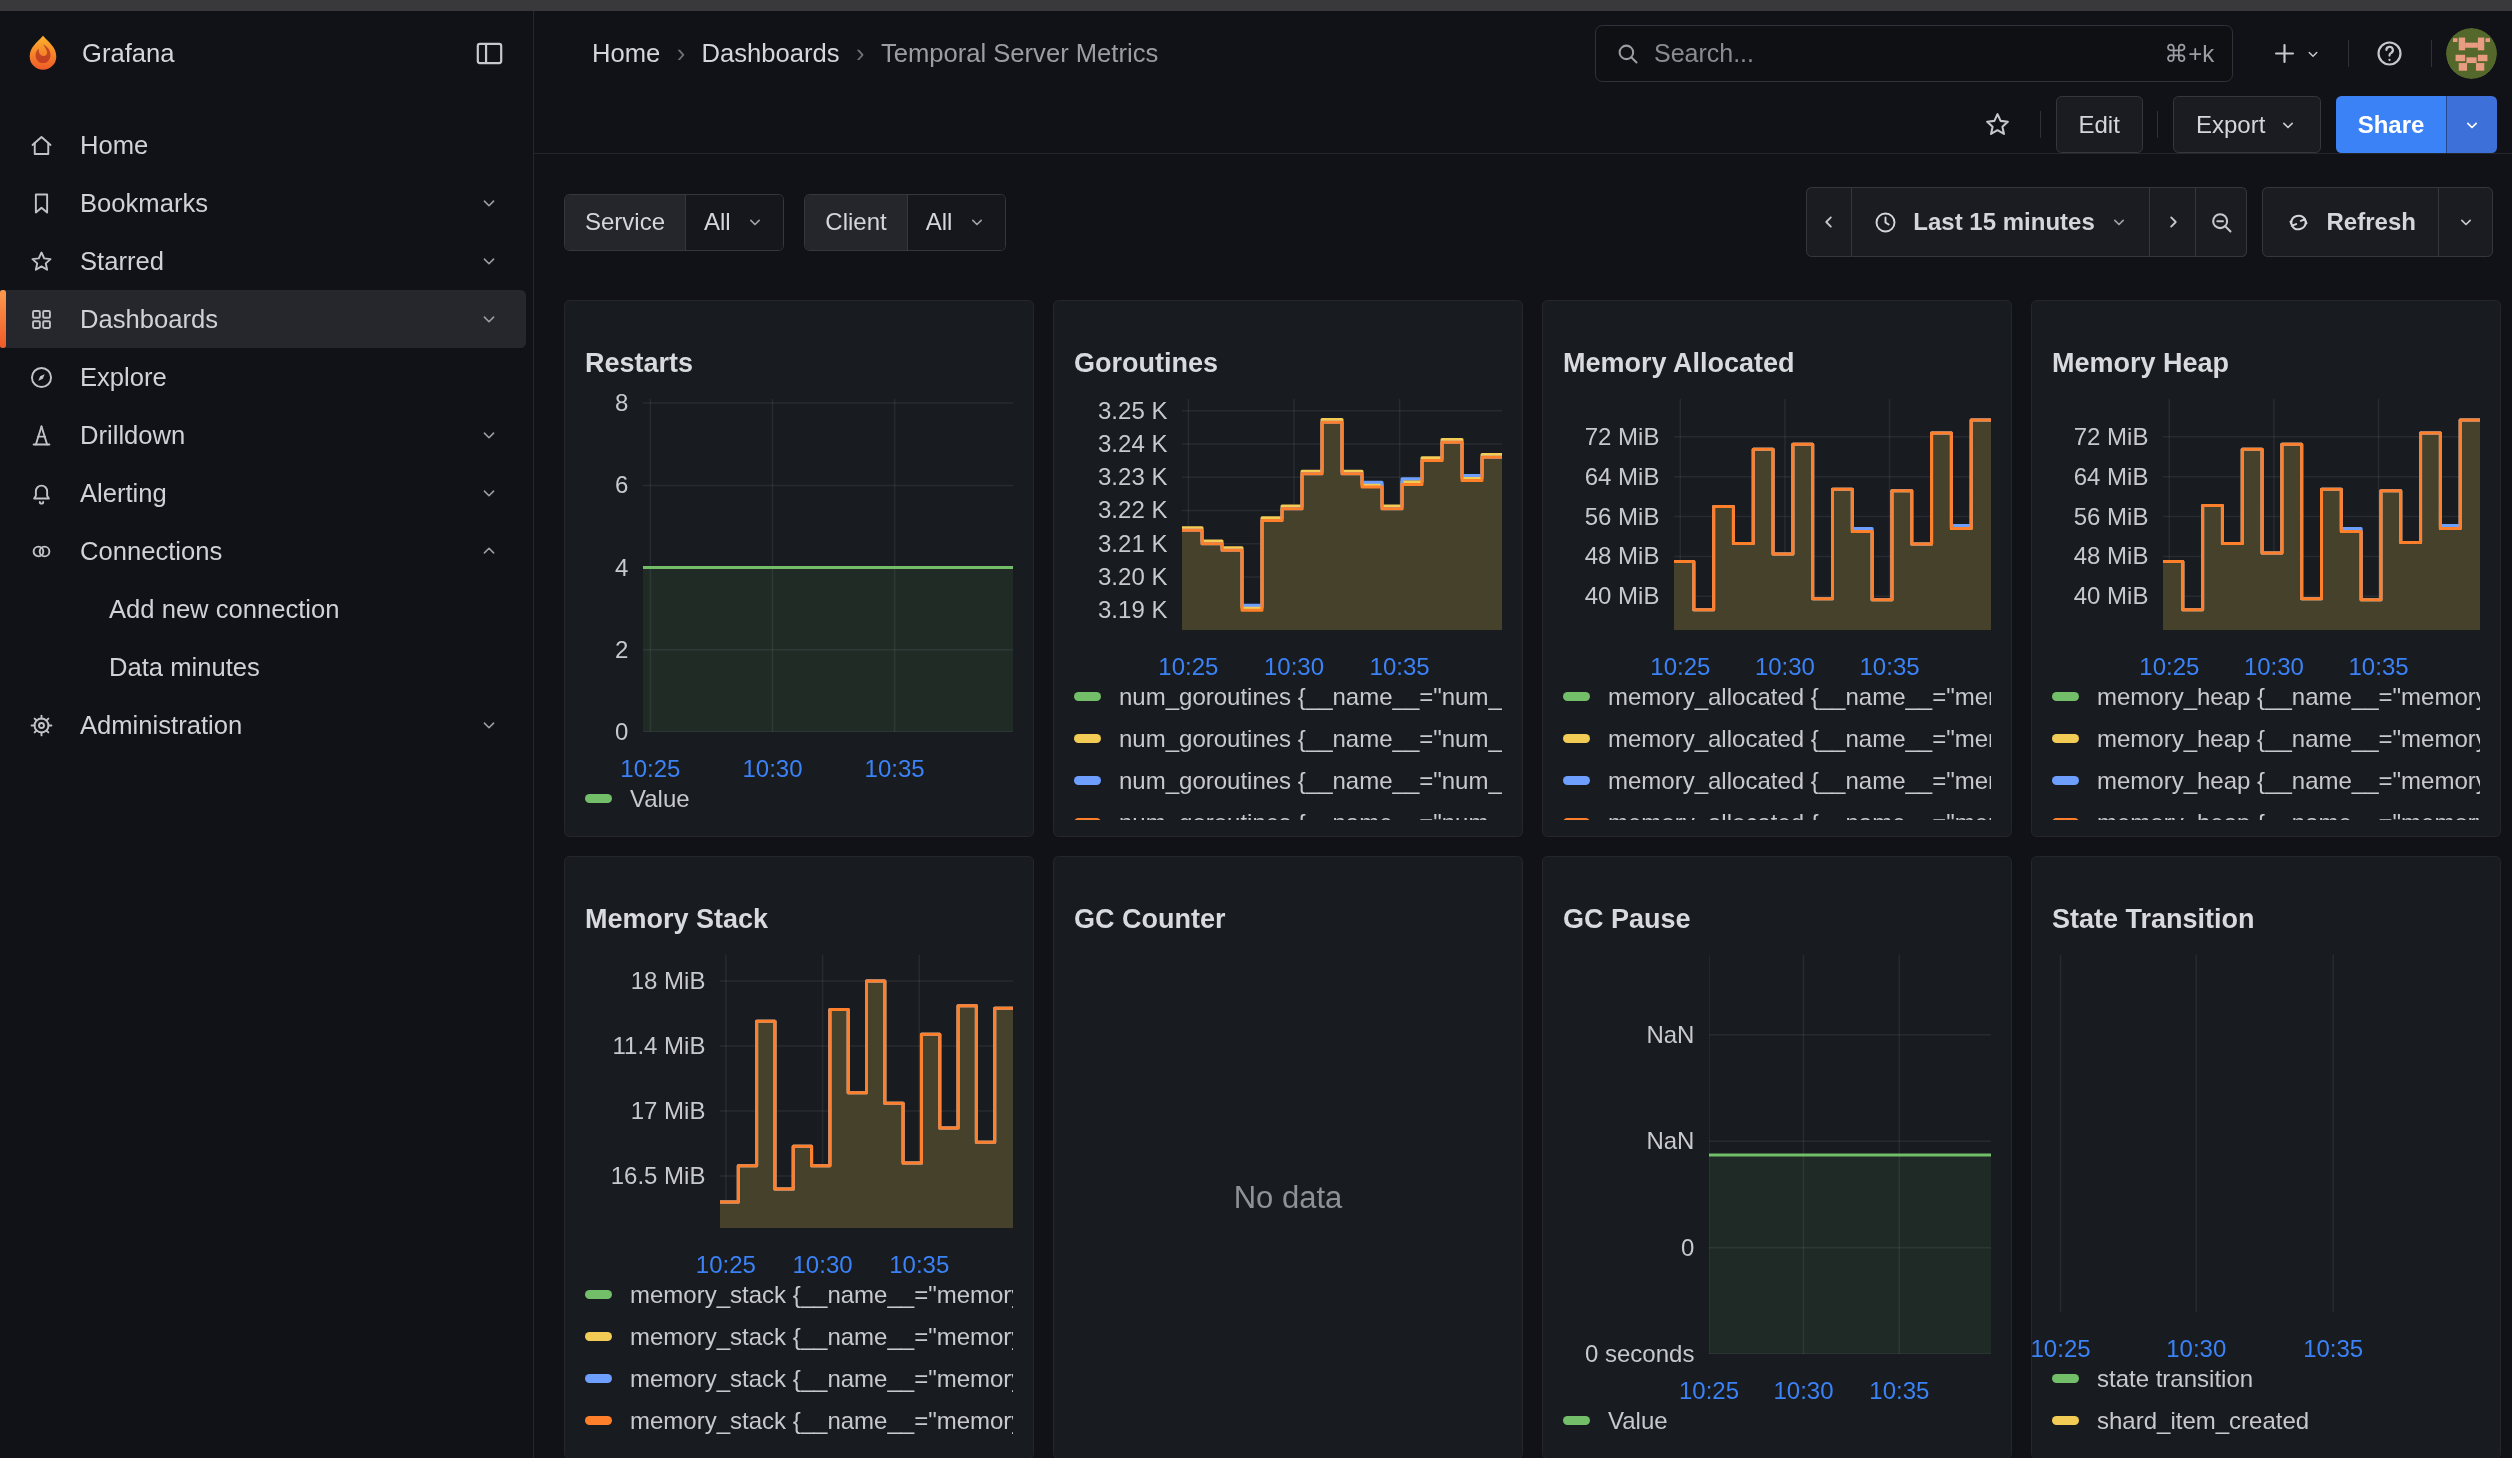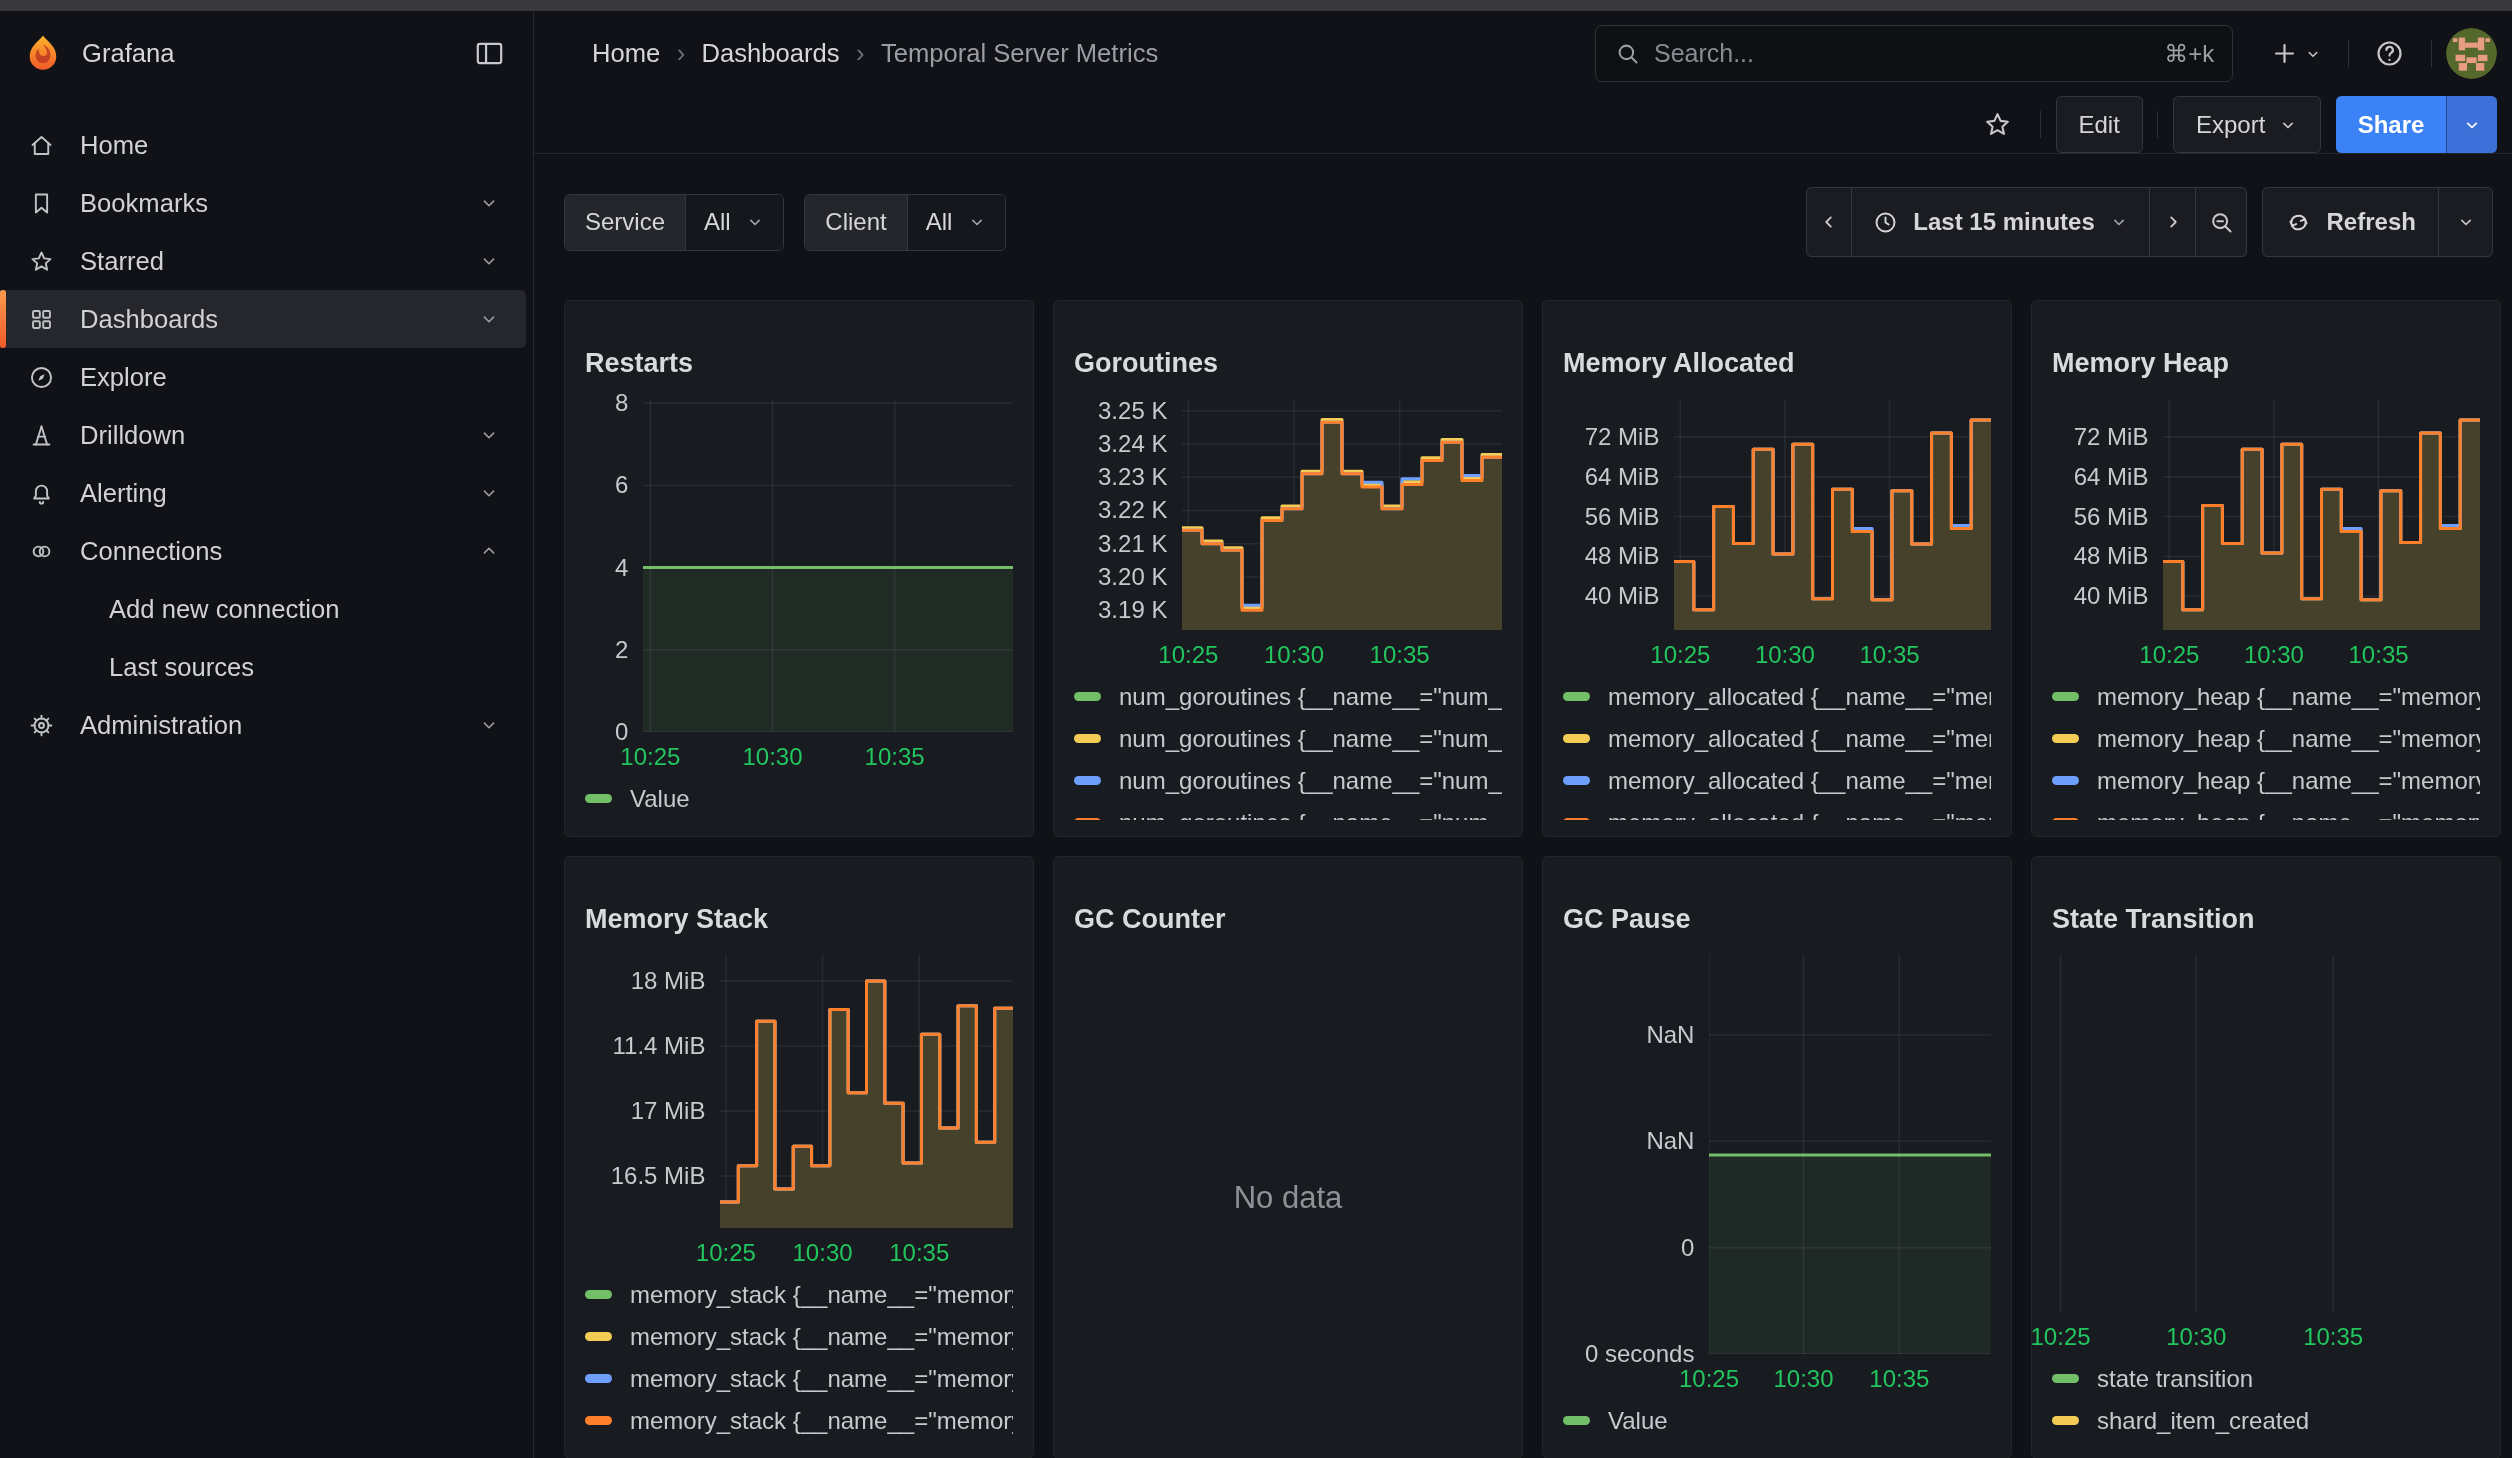--- a/index.html
+++ b/index.html
@@ -68,21 +68,21 @@
   
   .grid { display:grid; grid-template-columns:repeat(4,470px); grid-template-rows:537px 603px; gap:19px; margin:43px 0 0 30px; }
   .panel { background:#181b1f; border:0.9px solid #25262c; border-radius:5.5px; padding:18px 20px 16.4px 20px; display:flex; flex-direction:column; overflow:hidden; }
   .panel-title { font-size:27px; font-weight:bold; color:#d9dadd; line-height:35px; margin-bottom:18px; cursor:pointer;margin-top:27px; }
   .chart-row { display:flex; flex:1; min-height:0; }
   .ylabels { position:relative; flex-shrink:0; }
   .ylab { position:absolute; right:14.6px; transform:translateY(-50%); font-size:24px; color:#c8c9cf; white-space:nowrap; }
   .plot { position:relative; flex:1; }
   .chart-svg { position:absolute; inset:0; width:100%; height:100%; }
   .xlabels { position:relative; height:40px; flex-shrink:0; }
-  .xlab { position:absolute; top:11px; transform:translateX(-50%); font-size:24px; color:#22c55e; white-space:nowrap;text-align:right; }
+  .xlab { position:absolute; top:23px; transform:translateX(-50%); font-size:24px; color:#3b82f6; white-space:nowrap;text-align:right; }
   .legend { flex-shrink:0; overflow:hidden; margin-top:5.5px; }
   .legend-item { height:42px; display:flex; align-items:center; cursor:pointer; }
   .pill { width:27px; height:9px; border-radius:4.6px; flex-shrink:0; margin-right:18px; }
   .legend-text { font-size:24px; color:#c8c9cf; white-space:nowrap; overflow:hidden; }
   .nodata { flex:1; display:flex; align-items:center; justify-content:center; font-size:31px; color:#8e9196; }
 </style>
 </head>
 <body>
 
 <div class="topstrip"></div>
@@ -270,21 +270,21 @@
         <span class="chev" style="display: flex;">
           <svg width="22" height="22" viewBox="0 0 24 24" fill="none" stroke="currentColor" stroke-width="1.7" stroke-linecap="round" stroke-linejoin="round">
             <path d="M7 14 L12 9 L17 14"></path>
           </svg>
         </span>
       </div>
       <div class="nav-item sub">
         <span class="nlabel">Add new connection</span>
       </div>
       <div class="nav-item sub">
-        <span class="nlabel">Last sources</span>
+        <span class="nlabel">Data minutes</span>
       </div>
       <div class="nav-item">
         <span class="nicon" style="display: flex;">
           <svg width="27" height="27" viewBox="0 0 24 24" fill="none" stroke="currentColor" stroke-width="1.7" stroke-linecap="round" stroke-linejoin="round">
             <circle cx="12" cy="12" r="6.2"></circle>
             <circle cx="12" cy="12" r="2.2"></circle>
             <path d="M12 3.2 V5.8 M12 18.2 V20.8 M3.2 12 H5.8 M18.2 12 H20.8 M5.9 5.9 L7.6 7.6 M16.4 16.4 L18.1 18.1 M18.1 5.9 L16.4 7.6 M7.6 16.4 L5.9 18.1"></path>
           </svg>
         </span>
         <span class="nlabel">Administration</span>

